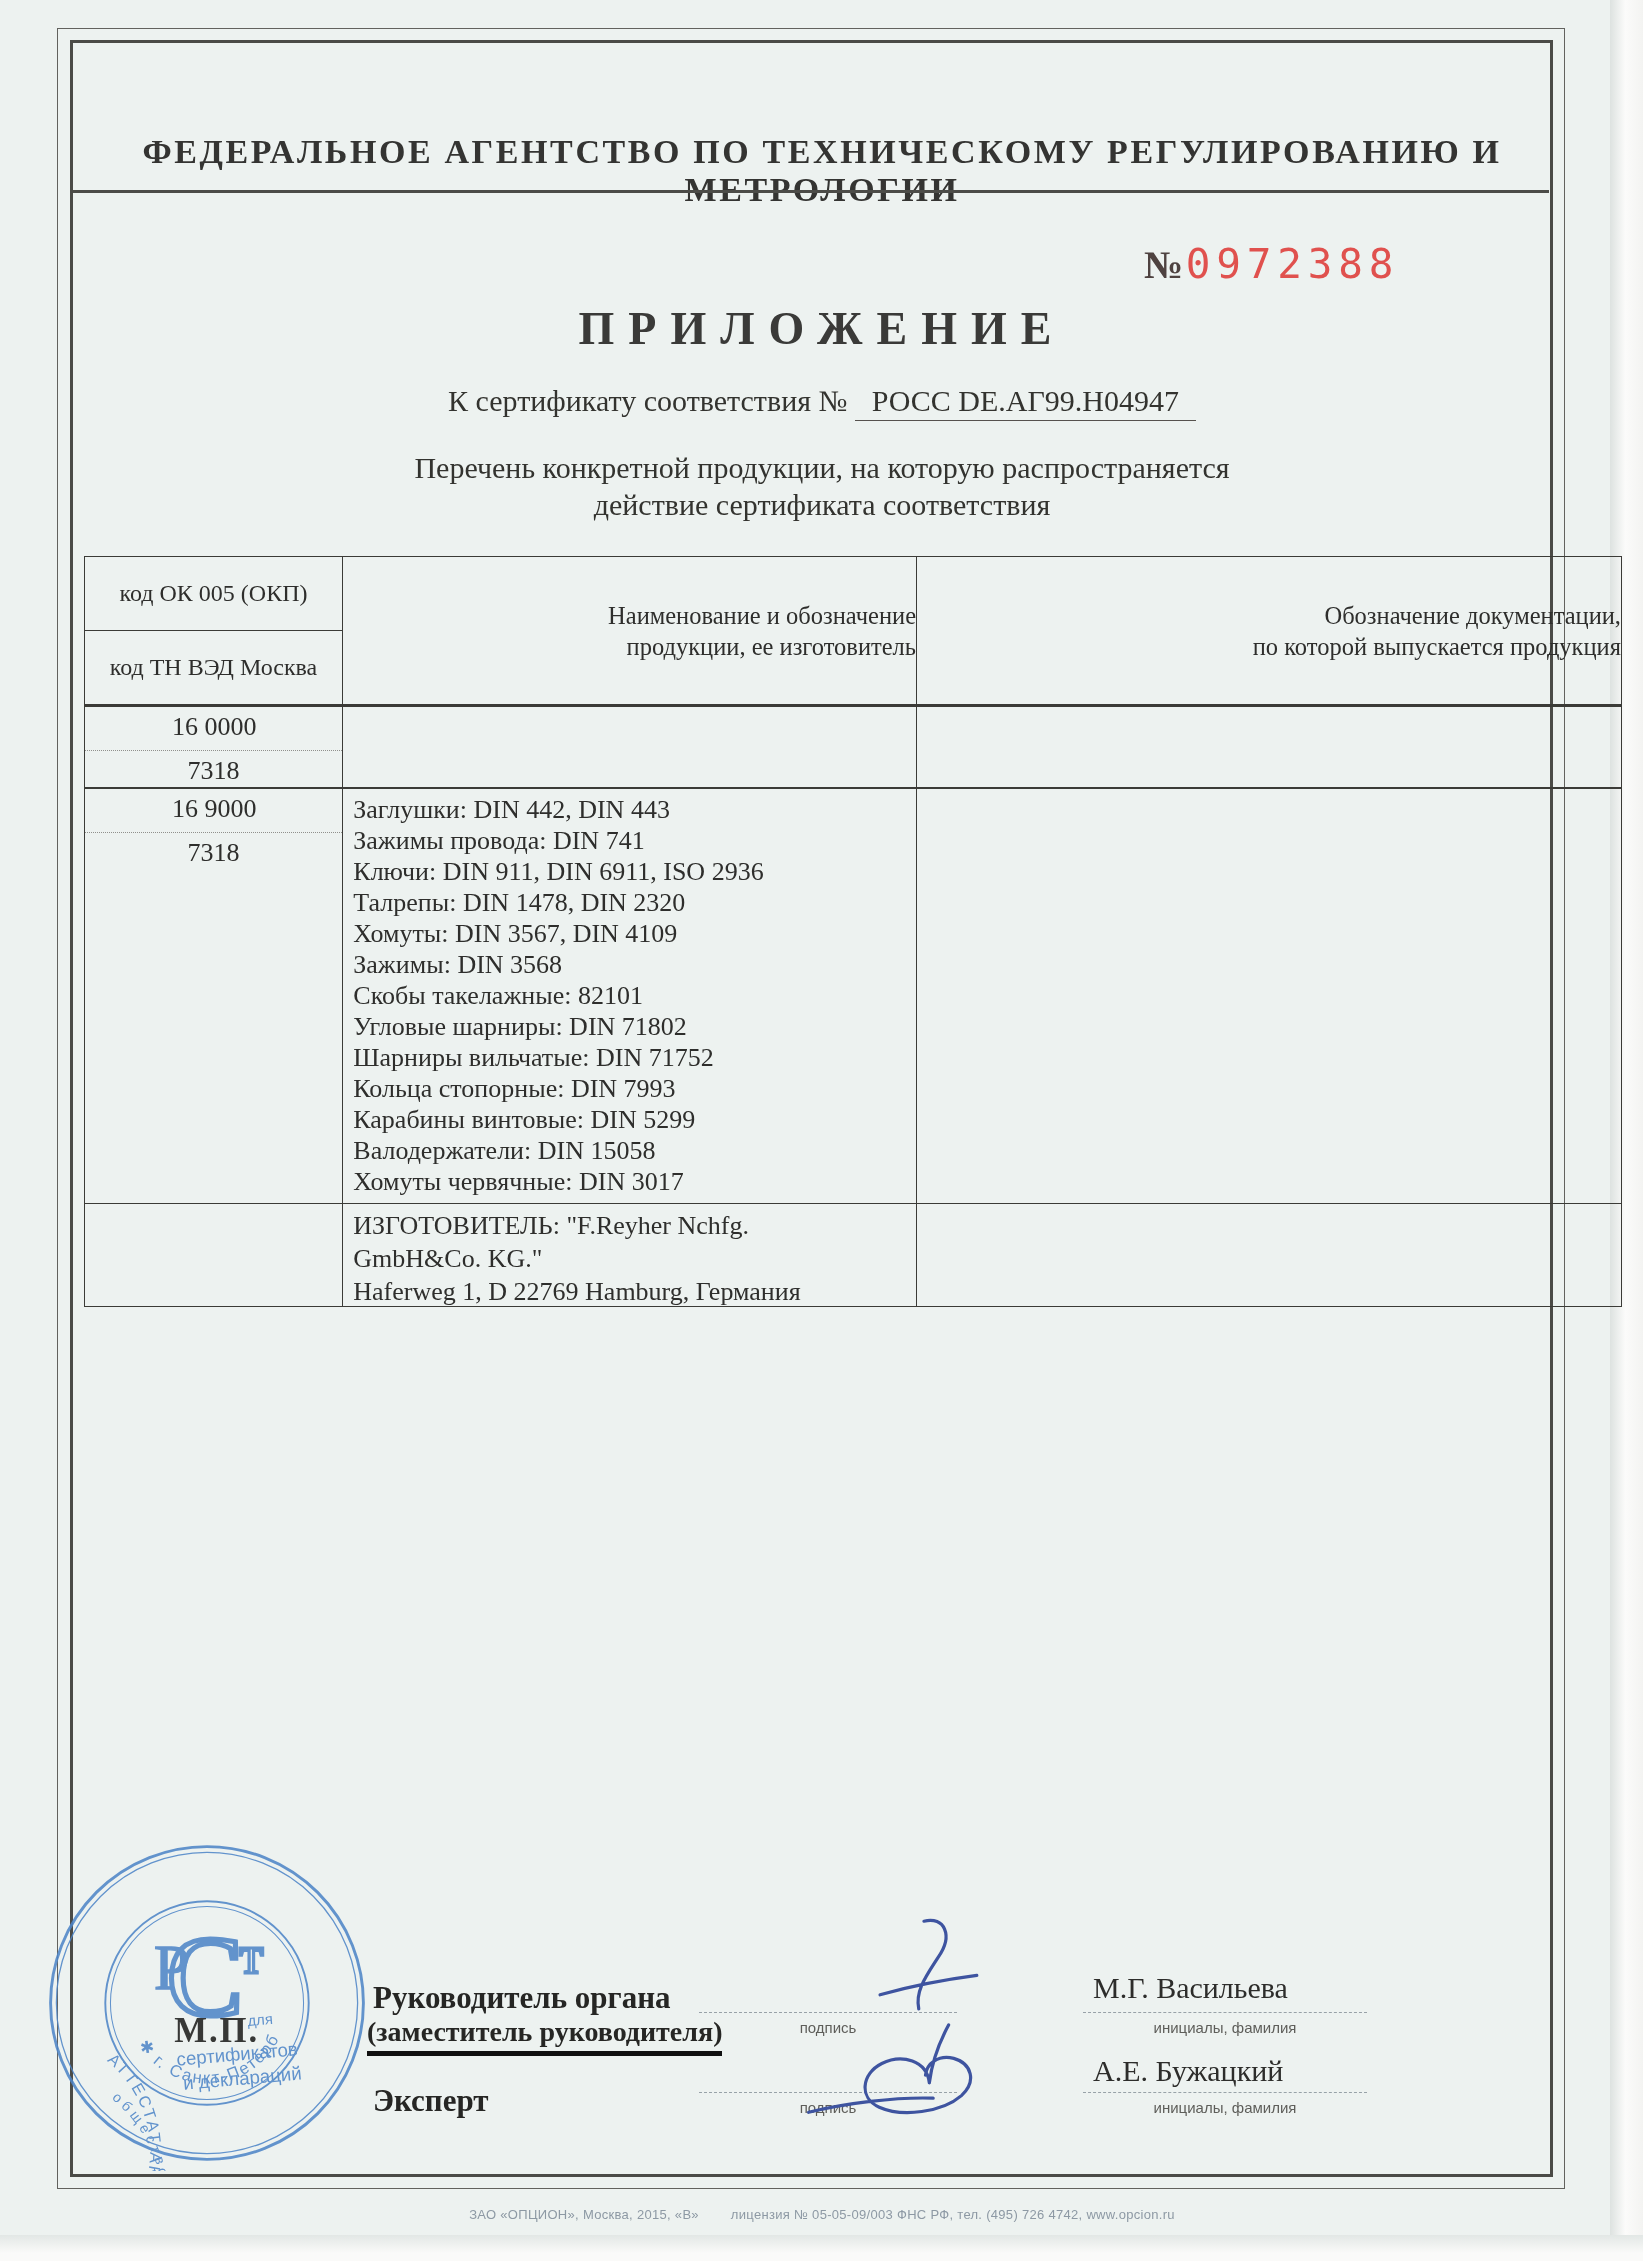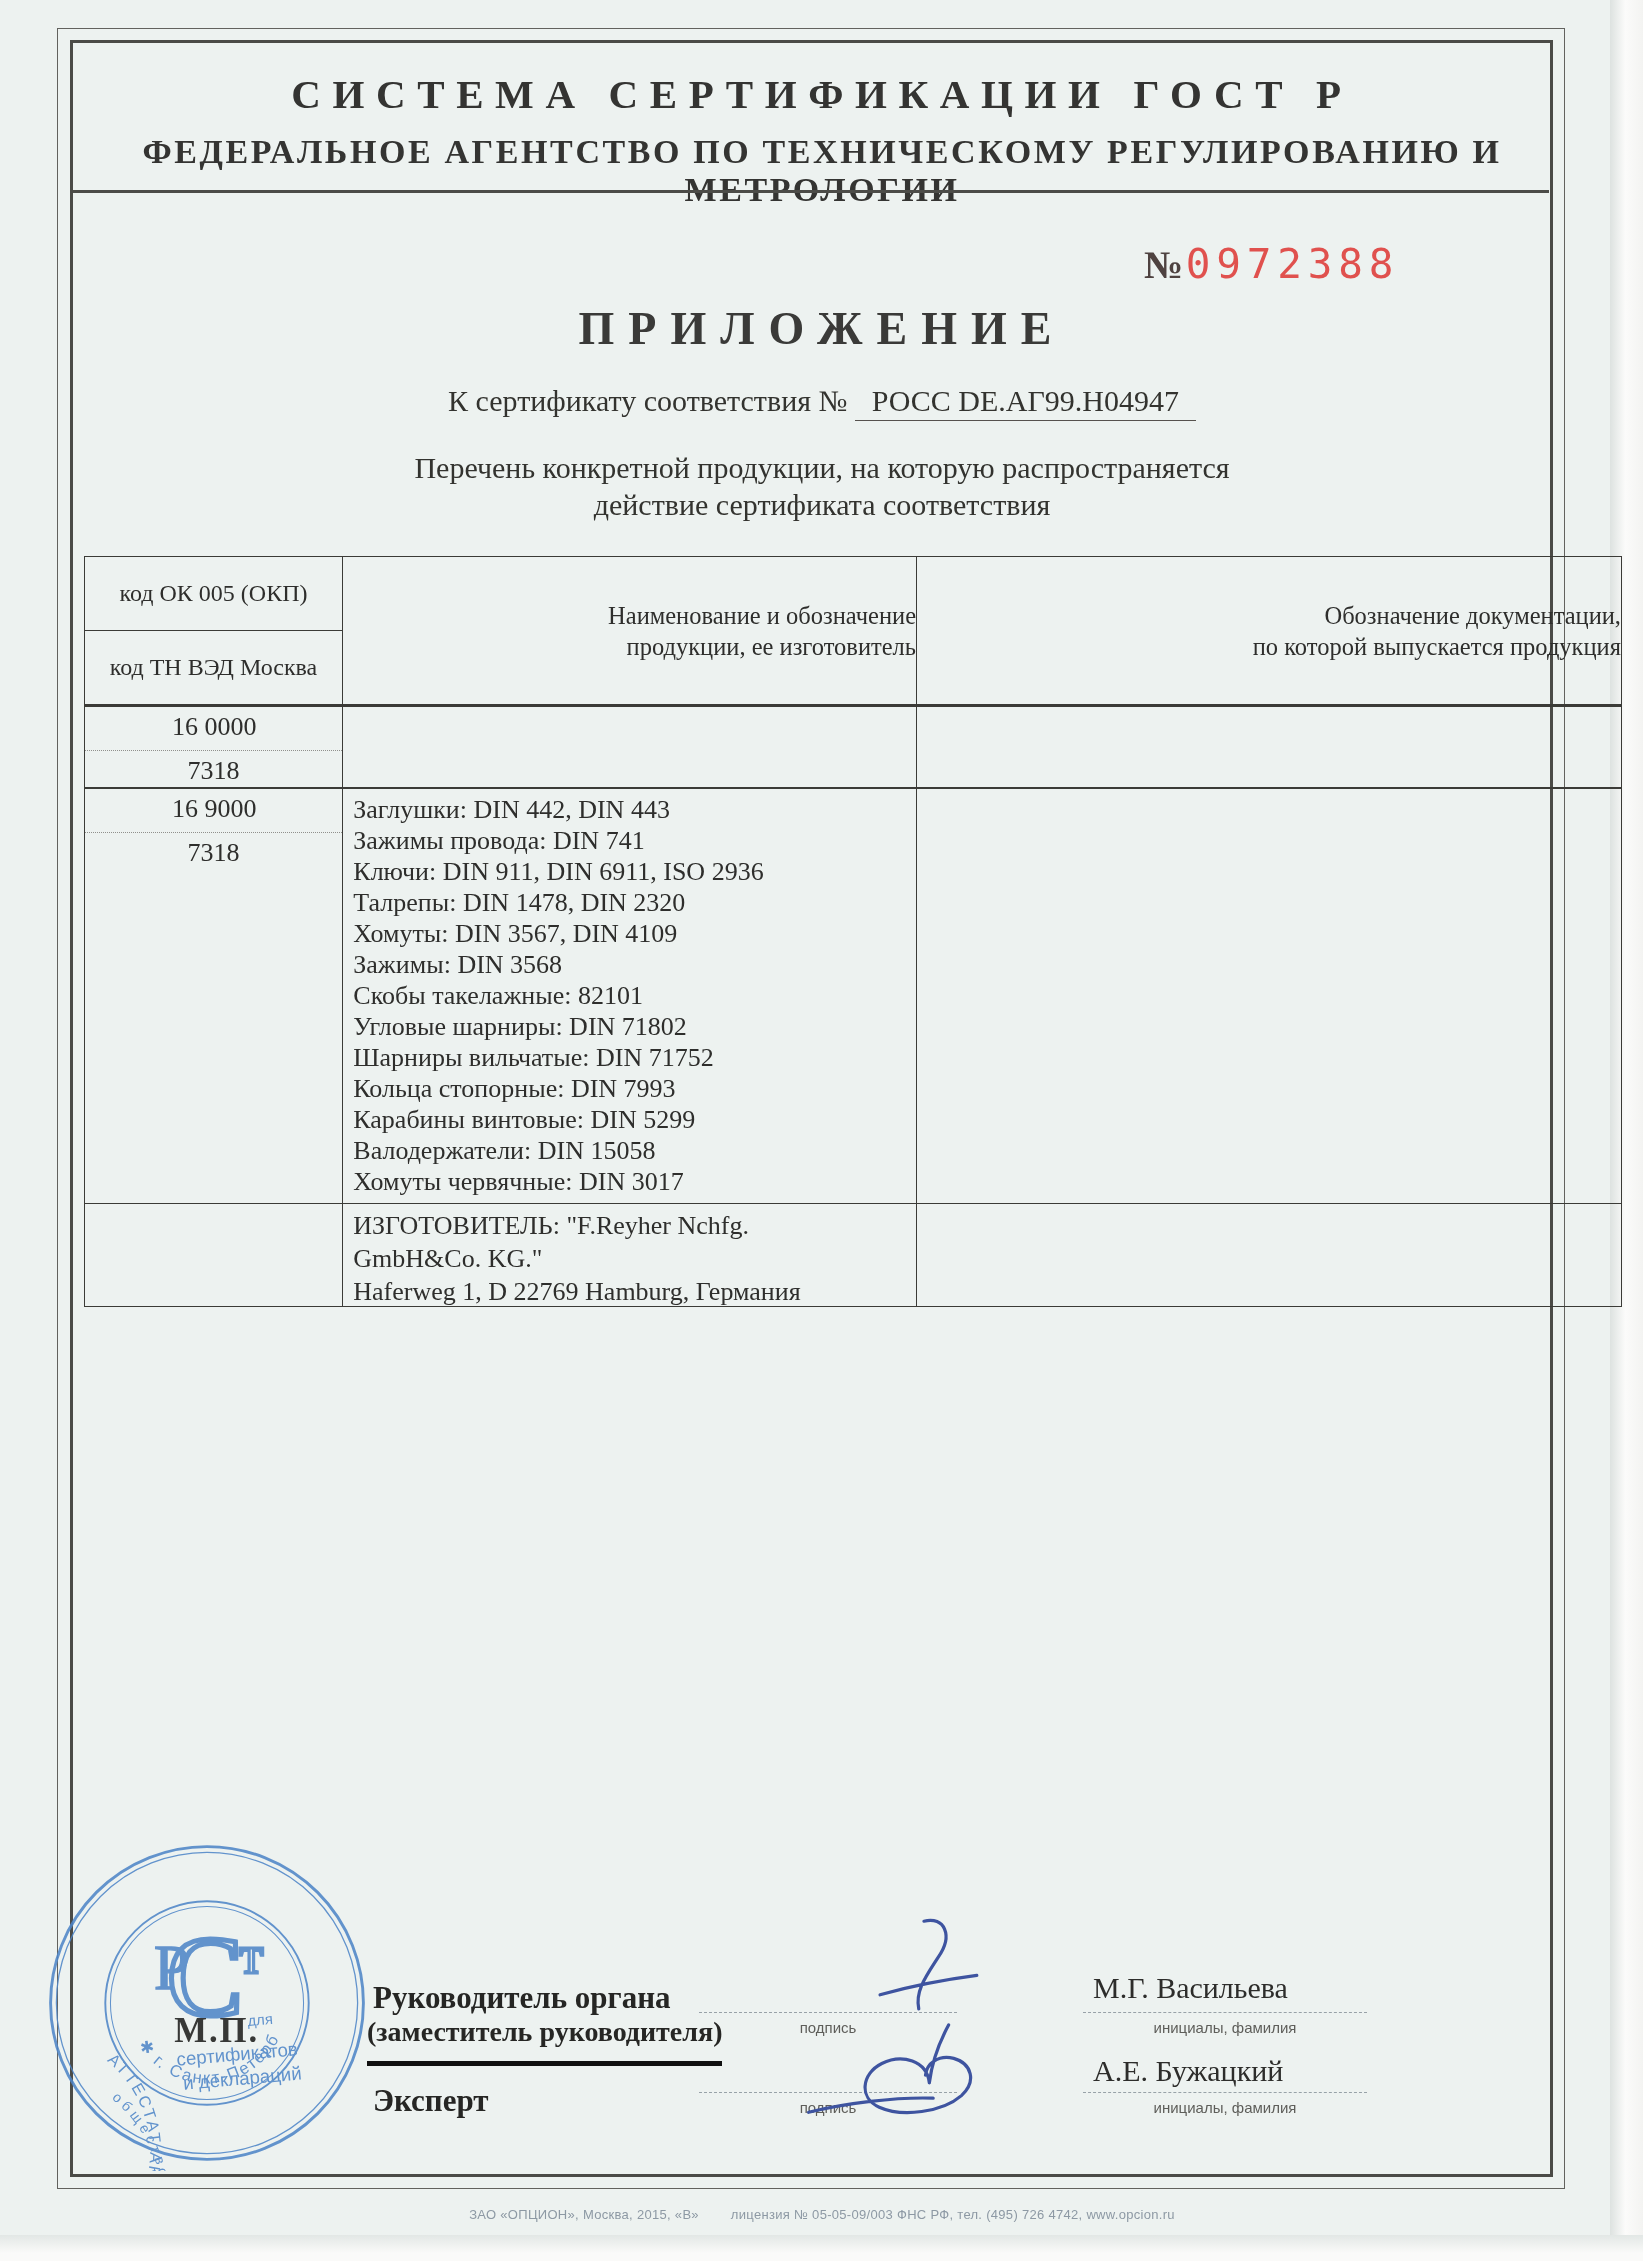--- a/index.html
+++ b/index.html
@@ -46,21 +46,21 @@
   .codecell{font-size:26px;text-align:center;}
   .code-top{padding:5.2px 7.7px 7.7px 9px;border-bottom:1.9px dotted #90908c;}
   .code-bot{padding:5.2px 7.7px 9px;}
   .prodlist{padding:5.2px 6.4px 0 10.3px;font-size:26px;}
   .prodlist div{line-height:31px;}
   .maker{padding:5.2px 6.4px 0 10.3px;font-size:26px;}
   .maker div{line-height:33px;}
   
   .sig-label{position:absolute;font-weight:bold;color:#262624;white-space:nowrap;}
   .lab-head{left:373px;top:1980px;font-size:31px;}
-  .lab-deputy{left:367px;top:2016px;font-size:28px;border-bottom:5.2px solid #111;padding-bottom:13px;}
+  .lab-deputy{left:367px;top:2016px;font-size:28px;border-bottom:5.2px solid #111;padding-bottom:3px;}
   .lab-expert{left:373px;top:2083px;font-size:31px;}
   .hline{position:absolute;border-bottom:1.3px dashed #98a2a8;height:0;}
   .l-sig1{left:699px;top:2012px;width:258px;}
   .l-name1{left:1083px;top:2012px;width:284px;}
   .l-sig2{left:699px;top:2092px;width:258px;}
   .l-name2{left:1083px;top:2092px;width:284px;}
   .smallcap{position:absolute;font-family:"Liberation Sans",sans-serif;font-size:15px;color:#5e5e5a;text-align:center;}
   .cap-sig1{left:699px;top:2019px;width:258px;}
   .cap-name1{left:1083px;top:2019px;width:284px;}
   .cap-sig2{left:699px;top:2099px;width:258px;}
@@ -76,21 +76,20 @@
 </head>
 <body>
 
 <div class="page">
 
   <div class="scan-edge-right"></div>
   <div class="scan-edge-bottom"></div>
   <div class="frame-outer"></div>
   <div class="frame-inner"></div>
 
-  <div class="center t-system">СИСТЕМА СЕРТИФИКАЦИИ ГОСТ Р</div>
   <div class="center t-agency">ФЕДЕРАЛЬНОЕ АГЕНТСТВО ПО ТЕХНИЧЕСКОМУ РЕГУЛИРОВАНИЮ И МЕТРОЛОГИИ</div>
   <div class="header-rule"></div>
 
   <div class="blank-number">
     <span class="nsign">№</span>
     <span class="digits">0972388</span>
   </div>
 
   <div class="center t-appendix">ПРИЛОЖЕНИЕ</div>
 

